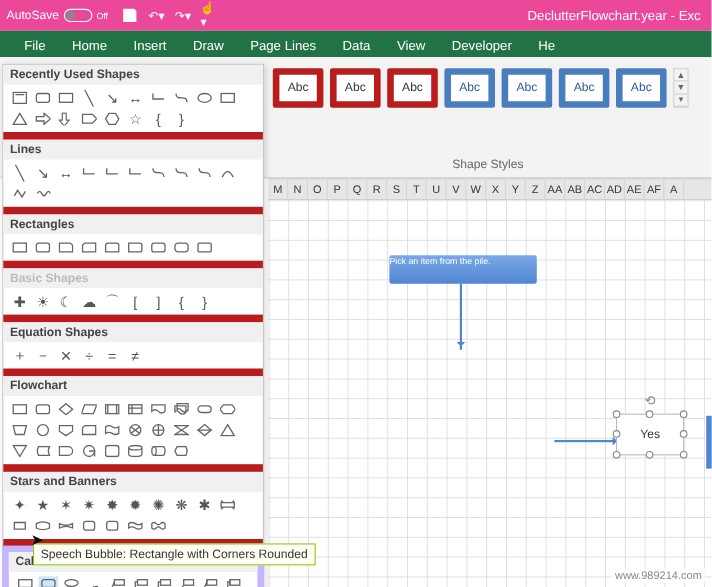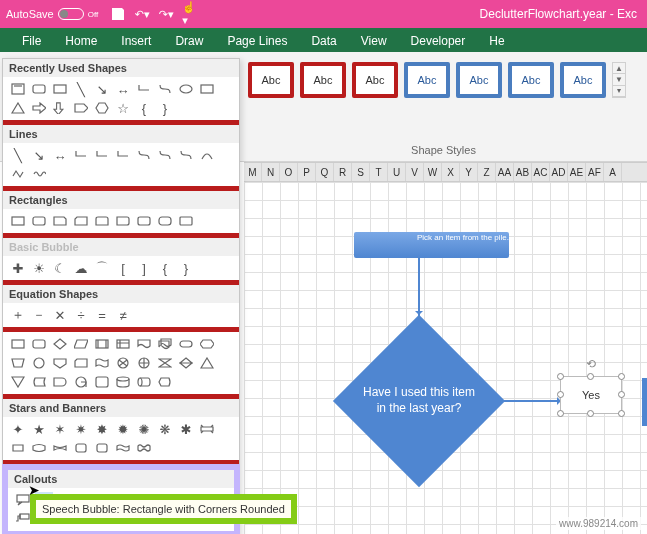--- a/index.html
+++ b/index.html
@@ -16,49 +16,49 @@
 
 
 .ribbon-tabs { height: 24px; background: #217346; display: flex; align-items: flex-end; padding-left: 10px; }
 .ribbon-tab { color: #fff; font-size: 12px; padding: 4px 12px; cursor: pointer; }
 
 
 .ribbon-content { height: 110px; background: #f3f3f3; border-bottom: 1px solid #d4d4d4; position: relative; }
 
 
 .shapes-panel { position: absolute; left: 2px; top: 58px; width: 238px; background: #fff; border: 1px solid #c6c6c6; z-index: 10; box-shadow: 2px 2px 6px rgba(0,0,0,0.15); }
-.panel-section { border-bottom: 5px solid #b91c1c; }
+.panel-section { border-bottom: 7px solid #b91c1c; }
 .panel-header { background: #f0f0f0; font-size: 11px; font-weight: 600; color: #444; padding: 3px 6px; }
 .panel-shapes { padding: 4px 6px; display: flex; flex-wrap: wrap; gap: 3px; }
 .shape-glyph { width: 18px; height: 16px; display: flex; align-items: center; justify-content: center; font-size: 13px; color: #555; cursor: pointer; }
 .shape-glyph svg { width: 14px; height: 12px; stroke: #666; fill: none; stroke-width: 1.2; }
 
 .callouts-highlight { border: 6px solid #c4b5fd; margin: -1px; }
-.tooltip { position: absolute; left: 30px; top: 494px; background: #fffef2; border: 6px solid #84cc16; padding: 3px 6px; font-size: 11px; color: #333; z-index: 20; white-space: nowrap; }
+.tooltip { position: absolute; left: 30px; top: 494px; background: #fffef2; border: 1px solid #84cc16; padding: 3px 6px; font-size: 11px; color: #333; z-index: 20; white-space: nowrap; }
 .cursor { position: absolute; left: 28px; top: 482px; z-index: 25; font-size: 14px; color: #000; }
 
 
 .shape-styles { position: absolute; left: 244px; top: 4px; right: 4px; }
 .style-gallery { display: flex; gap: 6px; padding: 6px 4px; }
-.style-item { width: 46px; height: 36px; border: 4px solid #b91c1c; background: #fff; display: flex; align-items: center; justify-content: center; font-size: 11px; color: #333; border-radius: 2px; }
+.style-item { width: 46px; height: 36px; border: 6px solid #b91c1c; background: #fff; display: flex; align-items: center; justify-content: center; font-size: 11px; color: #333; border-radius: 2px; }
 .style-item.accent { border-color: #4a7dbf; color: #2a5a9a; }
 .gallery-dropdown { width: 14px; display: flex; flex-direction: column; border: 1px solid #d0d0d0; }
 .gallery-dropdown div { flex: 1; display: flex; align-items: center; justify-content: center; font-size: 8px; color: #666; border-bottom: 1px solid #d0d0d0; }
 .styles-label { font-size: 11px; color: #666; text-align: center; margin-top: 40px; }
 
 
 .col-headers { position: absolute; left: 244px; top: 162px; right: 0; height: 20px; background: #e6e6e6; border-top: 1px solid #ccc; border-bottom: 1px solid #ccc; display: flex; font-size: 10px; color: #333; }
 .col-h { width: 18px; text-align: center; line-height: 20px; border-right: 1px solid #d4d4d4; }
 
 
 .grid { position: absolute; left: 244px; top: 182px; right: 0; bottom: 0; background: #fff; }
 .gridlines { position: absolute; inset: 0; background-image: linear-gradient(#e0e0e0 1px, transparent 1px), linear-gradient(90deg, #e0e0e0 1px, transparent 1px); background-size: 18px 18px; }
 
 
-.fc-process { position: absolute; left: 110px; top: 50px; width: 155px; height: 26px; background: linear-gradient(#7aa8e6, #4f86d1); border-radius: 2px; color: #fff; font-size: 8px; text-align: right; overflow: hidden; padding-top: 1px; }
+.fc-process { position: absolute; left: 110px; top: 50px; width: 134px; height: 26px; background: linear-gradient(#7aa8e6, #4f86d1); border-radius: 2px; color: #fff; font-size: 8px; text-align: left; overflow: hidden; padding-top: 1px; }
 .fc-connector { position: absolute; left: 174px; top: 76px; width: 2px; height: 60px; background: #4f86d1; }
 .fc-connector::after { content: ""; position: absolute; bottom: -1px; left: -3px; border: 4px solid transparent; border-top-color: #4f86d1; }
 .fc-decision { position: absolute; left: 88px; top: 132px; width: 174px; height: 174px; }
 .fc-decision-shape { width: 100%; height: 100%; background: #4f86d1; transform: rotate(45deg) scale(0.7); position: absolute; }
 .fc-decision-text { position: absolute; inset: 0; display: flex; align-items: center; justify-content: center; color: #fff; font-size: 12px; text-align: center; padding: 30px; line-height: 1.3; }
 .fc-connector-h { position: absolute; left: 260px; top: 218px; width: 60px; height: 2px; background: #4f86d1; }
 .fc-connector-h::after { content: ""; position: absolute; right: -1px; top: -3px; border: 4px solid transparent; border-left-color: #4f86d1; }
 .fc-callout { position: absolute; left: 316px; top: 194px; width: 62px; height: 38px; background: #fff; border: 1px solid #bbb; display: flex; align-items: center; justify-content: center; font-size: 11px; color: #333; }
 .sel-handle { position: absolute; width: 7px; height: 7px; background: #fff; border: 1px solid #888; border-radius: 50%; }
 .sel-rotate { position: absolute; left: 50%; top: -20px; transform: translateX(-50%); font-size: 12px; color: #888; }
@@ -292,21 +292,21 @@
           </svg>
         </span>
       <span class="shape-glyph">
           <svg>
             <rect x="1" y="2" width="12" height="8" rx="1"></rect>
           </svg>
         </span>
     </div>
   </div>
   <div class="panel-section">
-    <div class="panel-header faded-header">Basic Bubble</div>
+    <div class="panel-header faded-header">Basic Shapes</div>
     <div class="panel-shapes">
       <span class="shape-glyph">✚</span>
       <span class="shape-glyph">☀</span>
       <span class="shape-glyph">☾</span>
       <span class="shape-glyph">☁</span>
       <span class="shape-glyph">⌒</span>
       <span class="shape-glyph">[</span>
       <span class="shape-glyph">]</span>
       <span class="shape-glyph">{</span>
       <span class="shape-glyph">}</span>
@@ -317,20 +317,21 @@
     <div class="panel-shapes">
       <span class="shape-glyph">＋</span>
       <span class="shape-glyph">－</span>
       <span class="shape-glyph">✕</span>
       <span class="shape-glyph">÷</span>
       <span class="shape-glyph">=</span>
       <span class="shape-glyph">≠</span>
     </div>
   </div>
   <div class="panel-section">
+    <div class="panel-header">Flowchart</div>
     <div class="panel-shapes">
       <span class="shape-glyph">
           <svg>
             <rect x="1" y="2" width="12" height="8"></rect>
           </svg>
         </span>
       <span class="shape-glyph">
           <svg>
             <rect x="1" y="2" width="12" height="8" rx="2"></rect>
           </svg>
@@ -646,24 +647,20 @@
   <div class="col-h">AF</div>
   <div class="col-h">A</div>
 </div>
 
 <div class="grid">
   <div class="gridlines"></div>
   <div class="fc-process">
     <span>Pick an item from the pile.</span>
   </div>
   <div class="fc-connector"></div>
-  <div class="fc-decision">
-    <div class="fc-decision-shape"></div>
-    <div class="fc-decision-text">Have I used this item in the last year?</div>
-  </div>
   <div class="fc-connector-h"></div>
   <div class="fc-callout">
     <span class="sel-rotate">⟲</span>
     <span class="sel-handle" style="left:-4px;top:-4px"></span>
     <span class="sel-handle" style="left:50%;top:-4px;margin-left:-4px"></span>
     <span class="sel-handle" style="right:-4px;top:-4px"></span>
     <span class="sel-handle" style="left:-4px;top:50%;margin-top:-4px"></span>
     <span class="sel-handle" style="right:-4px;top:50%;margin-top:-4px"></span>
     <span class="sel-handle" style="left:-4px;bottom:-4px"></span>
     <span class="sel-handle" style="left:50%;bottom:-4px;margin-left:-4px"></span>

